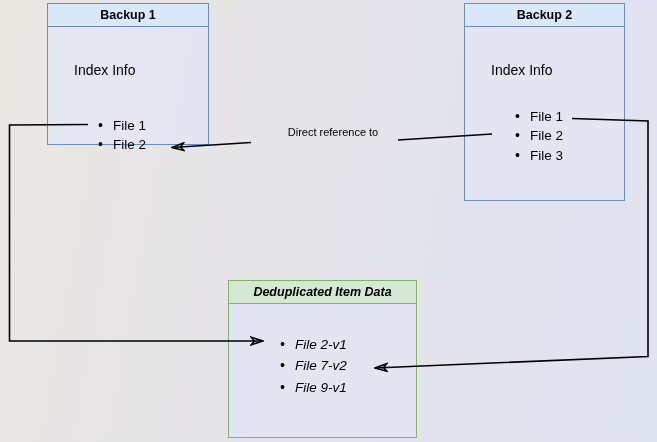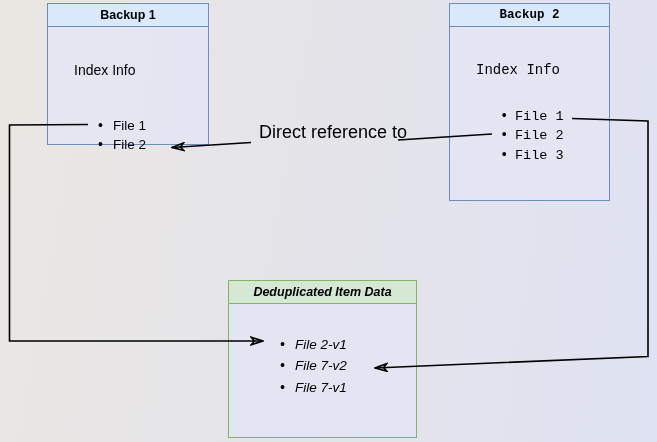--- a/index.html
+++ b/index.html
@@ -34,28 +34,28 @@
     font-size:13.5px;
   }
   ul.file-list li{line-height:18.5px;white-space:nowrap;}
   ul.file-list li::before{
     content:"\2022";
     display:inline-block;width:9px;margin-right:6px;
     font-size:14px;
   }
   #backup1{left:47px;top:3px;width:162px;height:142px;}
   #backup1 ul.file-list{left:50px;top:89px;}
-  #backup2{left:449px;top:3px;width:161px;height:198px;font-family:Liberation Mono, monospace;}
+  #backup2{left:464px;top:3px;width:161px;height:198px;}
   #backup2 ul.file-list{left:50px;top:80px;}
   #dedup{left:228px;top:280px;width:189px;height:158px;font-style:italic;}
   #dedup ul.file-list{left:51px;top:30px;}
   #dedup ul.file-list li{line-height:21.5px;}
   .annotation{
     position:absolute;left:244px;top:124px;width:178px;
-    text-align:center;font-size:18px;line-height:17.5px;
+    text-align:center;font-size:11px;line-height:17.5px;
   }
   svg.overlay{
     position:absolute;left:0;top:0;width:657px;height:442px;
     pointer-events:none;
   }
   svg.overlay path{fill:none;stroke:#000;stroke-width:1.6px;}
 </style>
 </head>
 <body>
 
@@ -83,21 +83,21 @@
       </ul>
     </div>
   </div>
 
   <div class="node green" id="dedup">
     <div class="node-header">Deduplicated Item Data</div>
     <div class="node-body">
       <ul class="file-list">
         <li>File 2-v1</li>
         <li>File 7-v2</li>
-        <li>File 7-v1</li>
+        <li>File 9-v1</li>
       </ul>
     </div>
   </div>
 
   <div class="annotation">
     <div>Direct reference to</div>
   </div>
 
   <svg class="overlay" viewBox="0 0 657 442" xmlns="http://www.w3.org/2000/svg">
     <defs>

